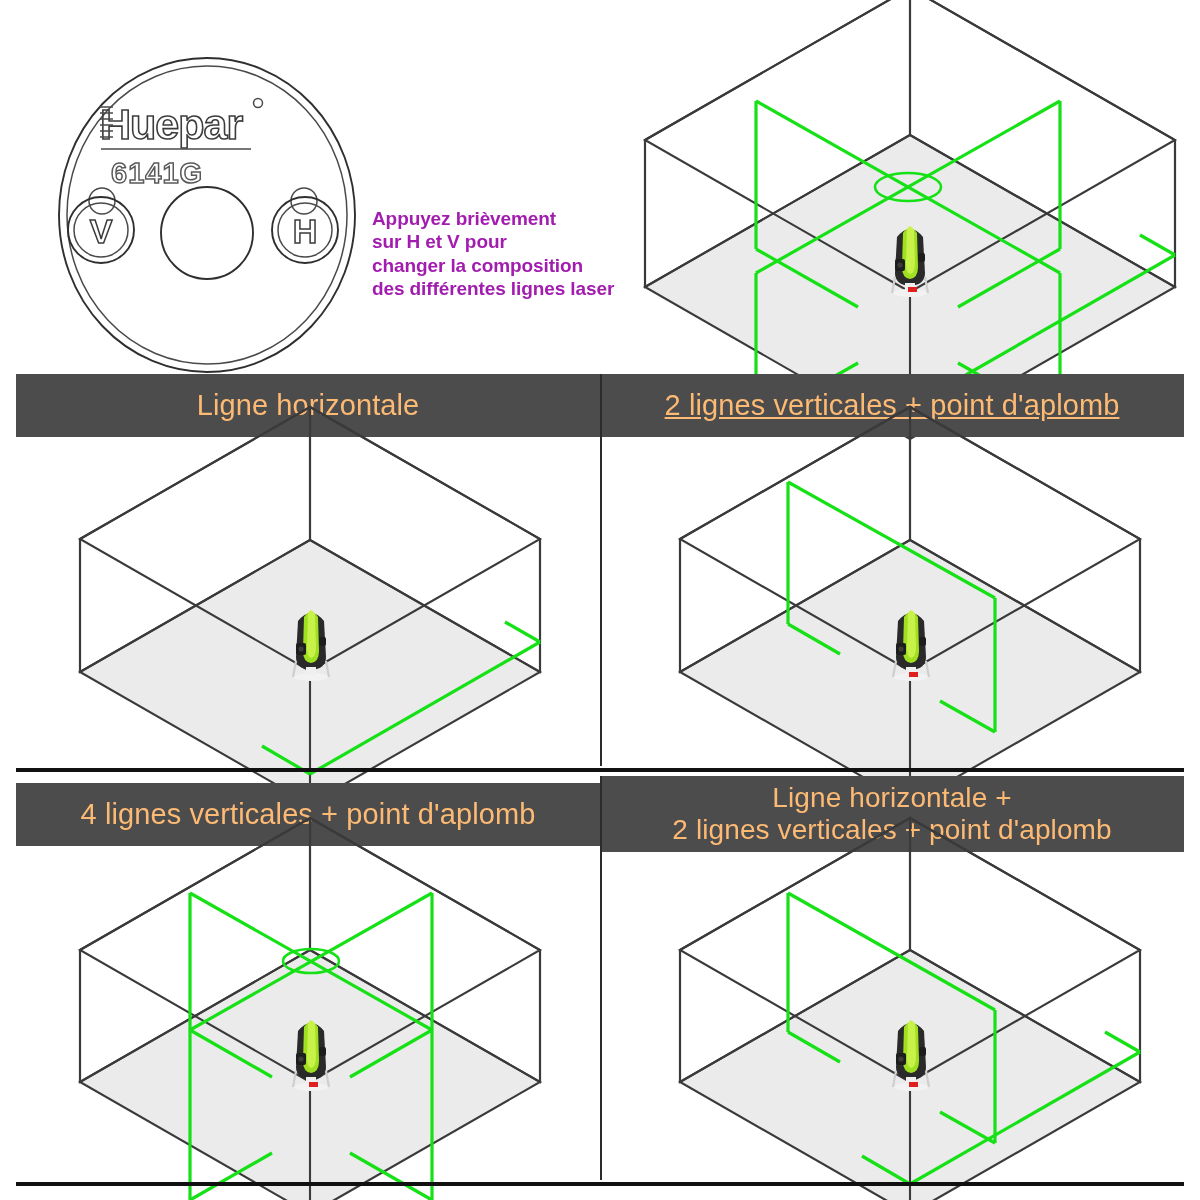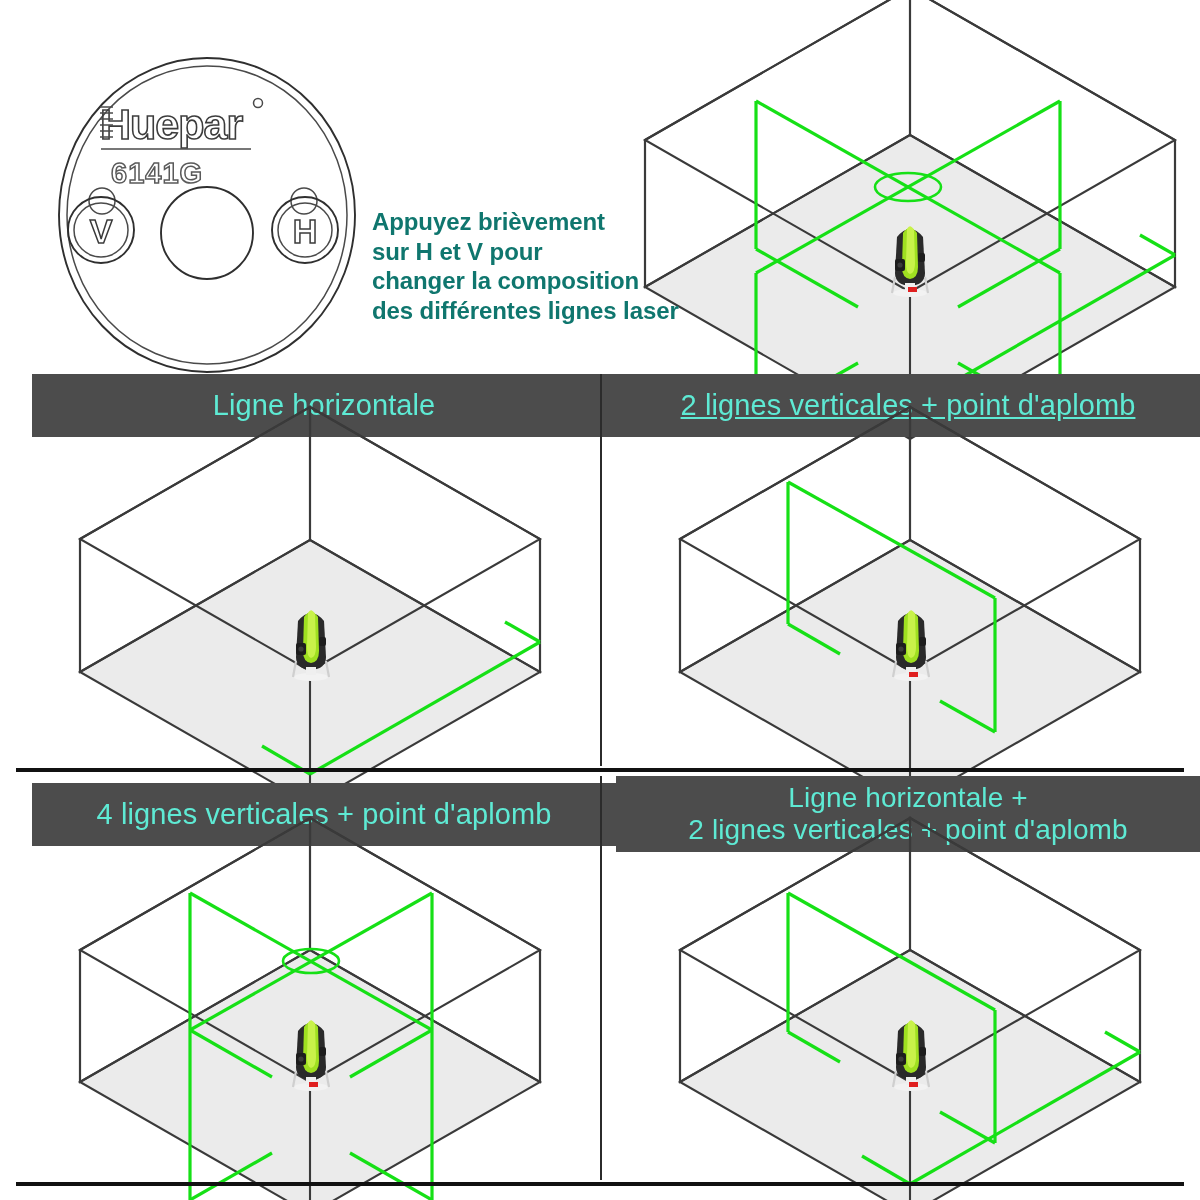--- a/index.html
+++ b/index.html
@@ -12,45 +12,44 @@
     position:relative;
   }
   .page{position:relative;width:1200px;height:1200px;}
 
   
   .top-area{position:absolute;left:0;top:0;width:1200px;height:372px;margin-top:35px;}
 
   .keypad-wrap{position:absolute;left:55px;top:18px;width:310px;height:325px;}
   .instr-text{
     position:absolute;left:372px;top:172px;width:500px;
-    font-size:24px;font-weight:bold;line-height:1.23;
-    color:#0f766e;letter-spacing:-0.1px;
+    font-size:19px;font-weight:bold;line-height:1.23;
+    color:#a21caf;letter-spacing:-0.1px;
     white-space:pre-line;
     z-index:5;
   }
   .hero-room{position:absolute;left:620px;top:0px;width:580px;height:372px;}
 
   
   .grid{position:absolute;left:0;top:372px;width:1200px;height:828px;}
 
   .row{position:relative;width:1200px;height:396px;}
   .row-2{height:414px;}
 
   .hdr{
     position:absolute;height:63px;
     background:#4c4c4c;
-    color:#5eead4;
+    color:#fdba74;
     display:flex;align-items:center;justify-content:center;
     text-align:center;
     font-size:29px;line-height:1.03;
     letter-spacing:0.1px;
     white-space:pre-line;
     box-sizing:border-box;
     padding:0 8px;
-    margin-left:16px;
   }
   .hdr.two-line{height:76px;font-size:28px;line-height:1.14;}
 
   .hdr-l{left:16px;width:584px;}
   .hdr-r{left:600px;width:584px;}
 
   .cell{position:absolute;}
 
   .vdivider{
     position:absolute;background:#2b2b2b;width:1.6px;

